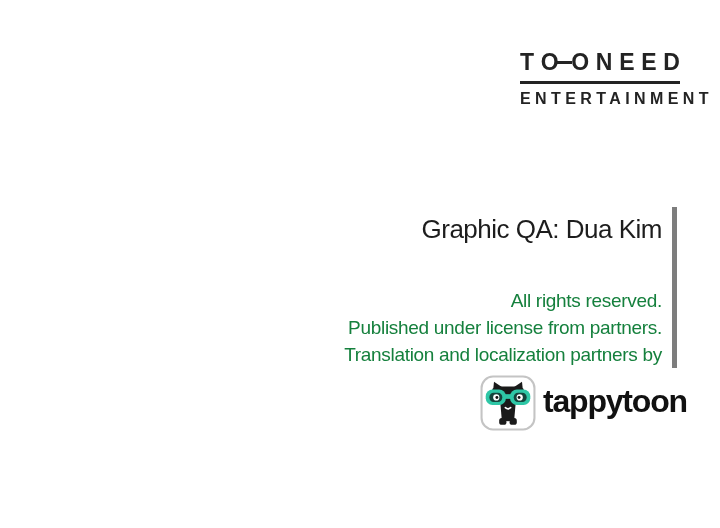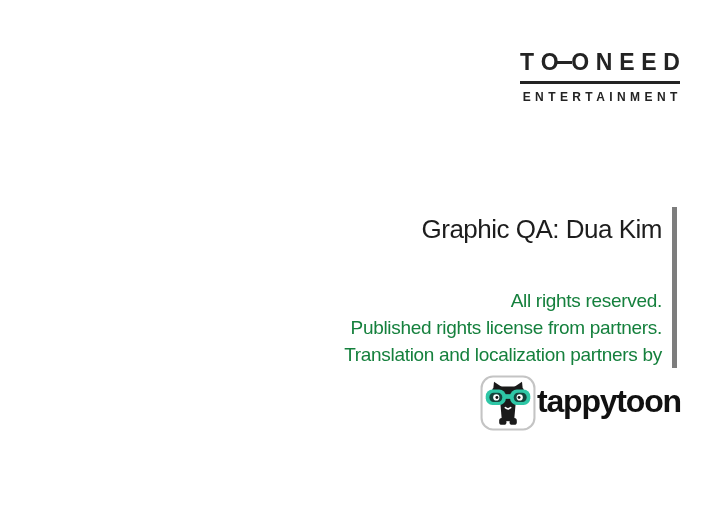--- a/index.html
+++ b/index.html
@@ -35,21 +35,21 @@
     margin: 0 -8px;
     flex: 0 0 auto;
   }
   .tooneed-divider {
     height: 3px;
     background: #232323;
     margin-top: 7px;
   }
   .tooneed-sub {
     margin-top: 6px;
-    font-size: 12px;
+    font-size: 16px;
     font-weight: bold;
     letter-spacing: 4.4px;
     margin-right: -4.4px;
     text-align: center;
     color: #232323;
     white-space: nowrap;
   }
 
   
   .credits {
@@ -82,21 +82,21 @@
     color: #15803d;
   }
   .credits-rights div { white-space: nowrap; }
 
   
   .tappytoon {
     position: absolute;
     left: 480px; top: 375px;
     display: flex;
     align-items: center;
-    gap: 1px;
+    gap: 7px;
     text-align: right;
   }
   .tappytoon-icon { display: block; }
   .tappytoon-word {
     font-size: 32px;
     font-weight: 800;
     letter-spacing: -1.2px;
     color: #111111;
     line-height: 1;
     padding-bottom: 4px;
@@ -118,21 +118,21 @@
   </div>
   <div class="tooneed-divider"></div>
   <div class="tooneed-sub">ENTERTAINMENT</div>
 </div>
 
 <div class="credits">
   <div class="credits-bar"></div>
   <div class="credits-qa">Graphic QA: Dua Kim</div>
   <div class="credits-rights">
     <div>All rights reserved.</div>
-    <div>Published rights license from partners.</div>
+    <div>Published under license from partners.</div>
     <div>Translation and localization partners by</div>
   </div>
 </div>
 
 <div class="tappytoon">
   <svg class="tappytoon-icon" width="56" height="56" viewBox="0 0 54 54" xmlns="http://www.w3.org/2000/svg">
 
     <rect x="1.5" y="1.5" width="51" height="51" rx="11" fill="#ffffff" stroke="#c4c4c4" stroke-width="2"></rect>
 
     <path d="M12 21 L13.5 6.5 L24 13.5 Z" fill="#1a1a1a"></path>

